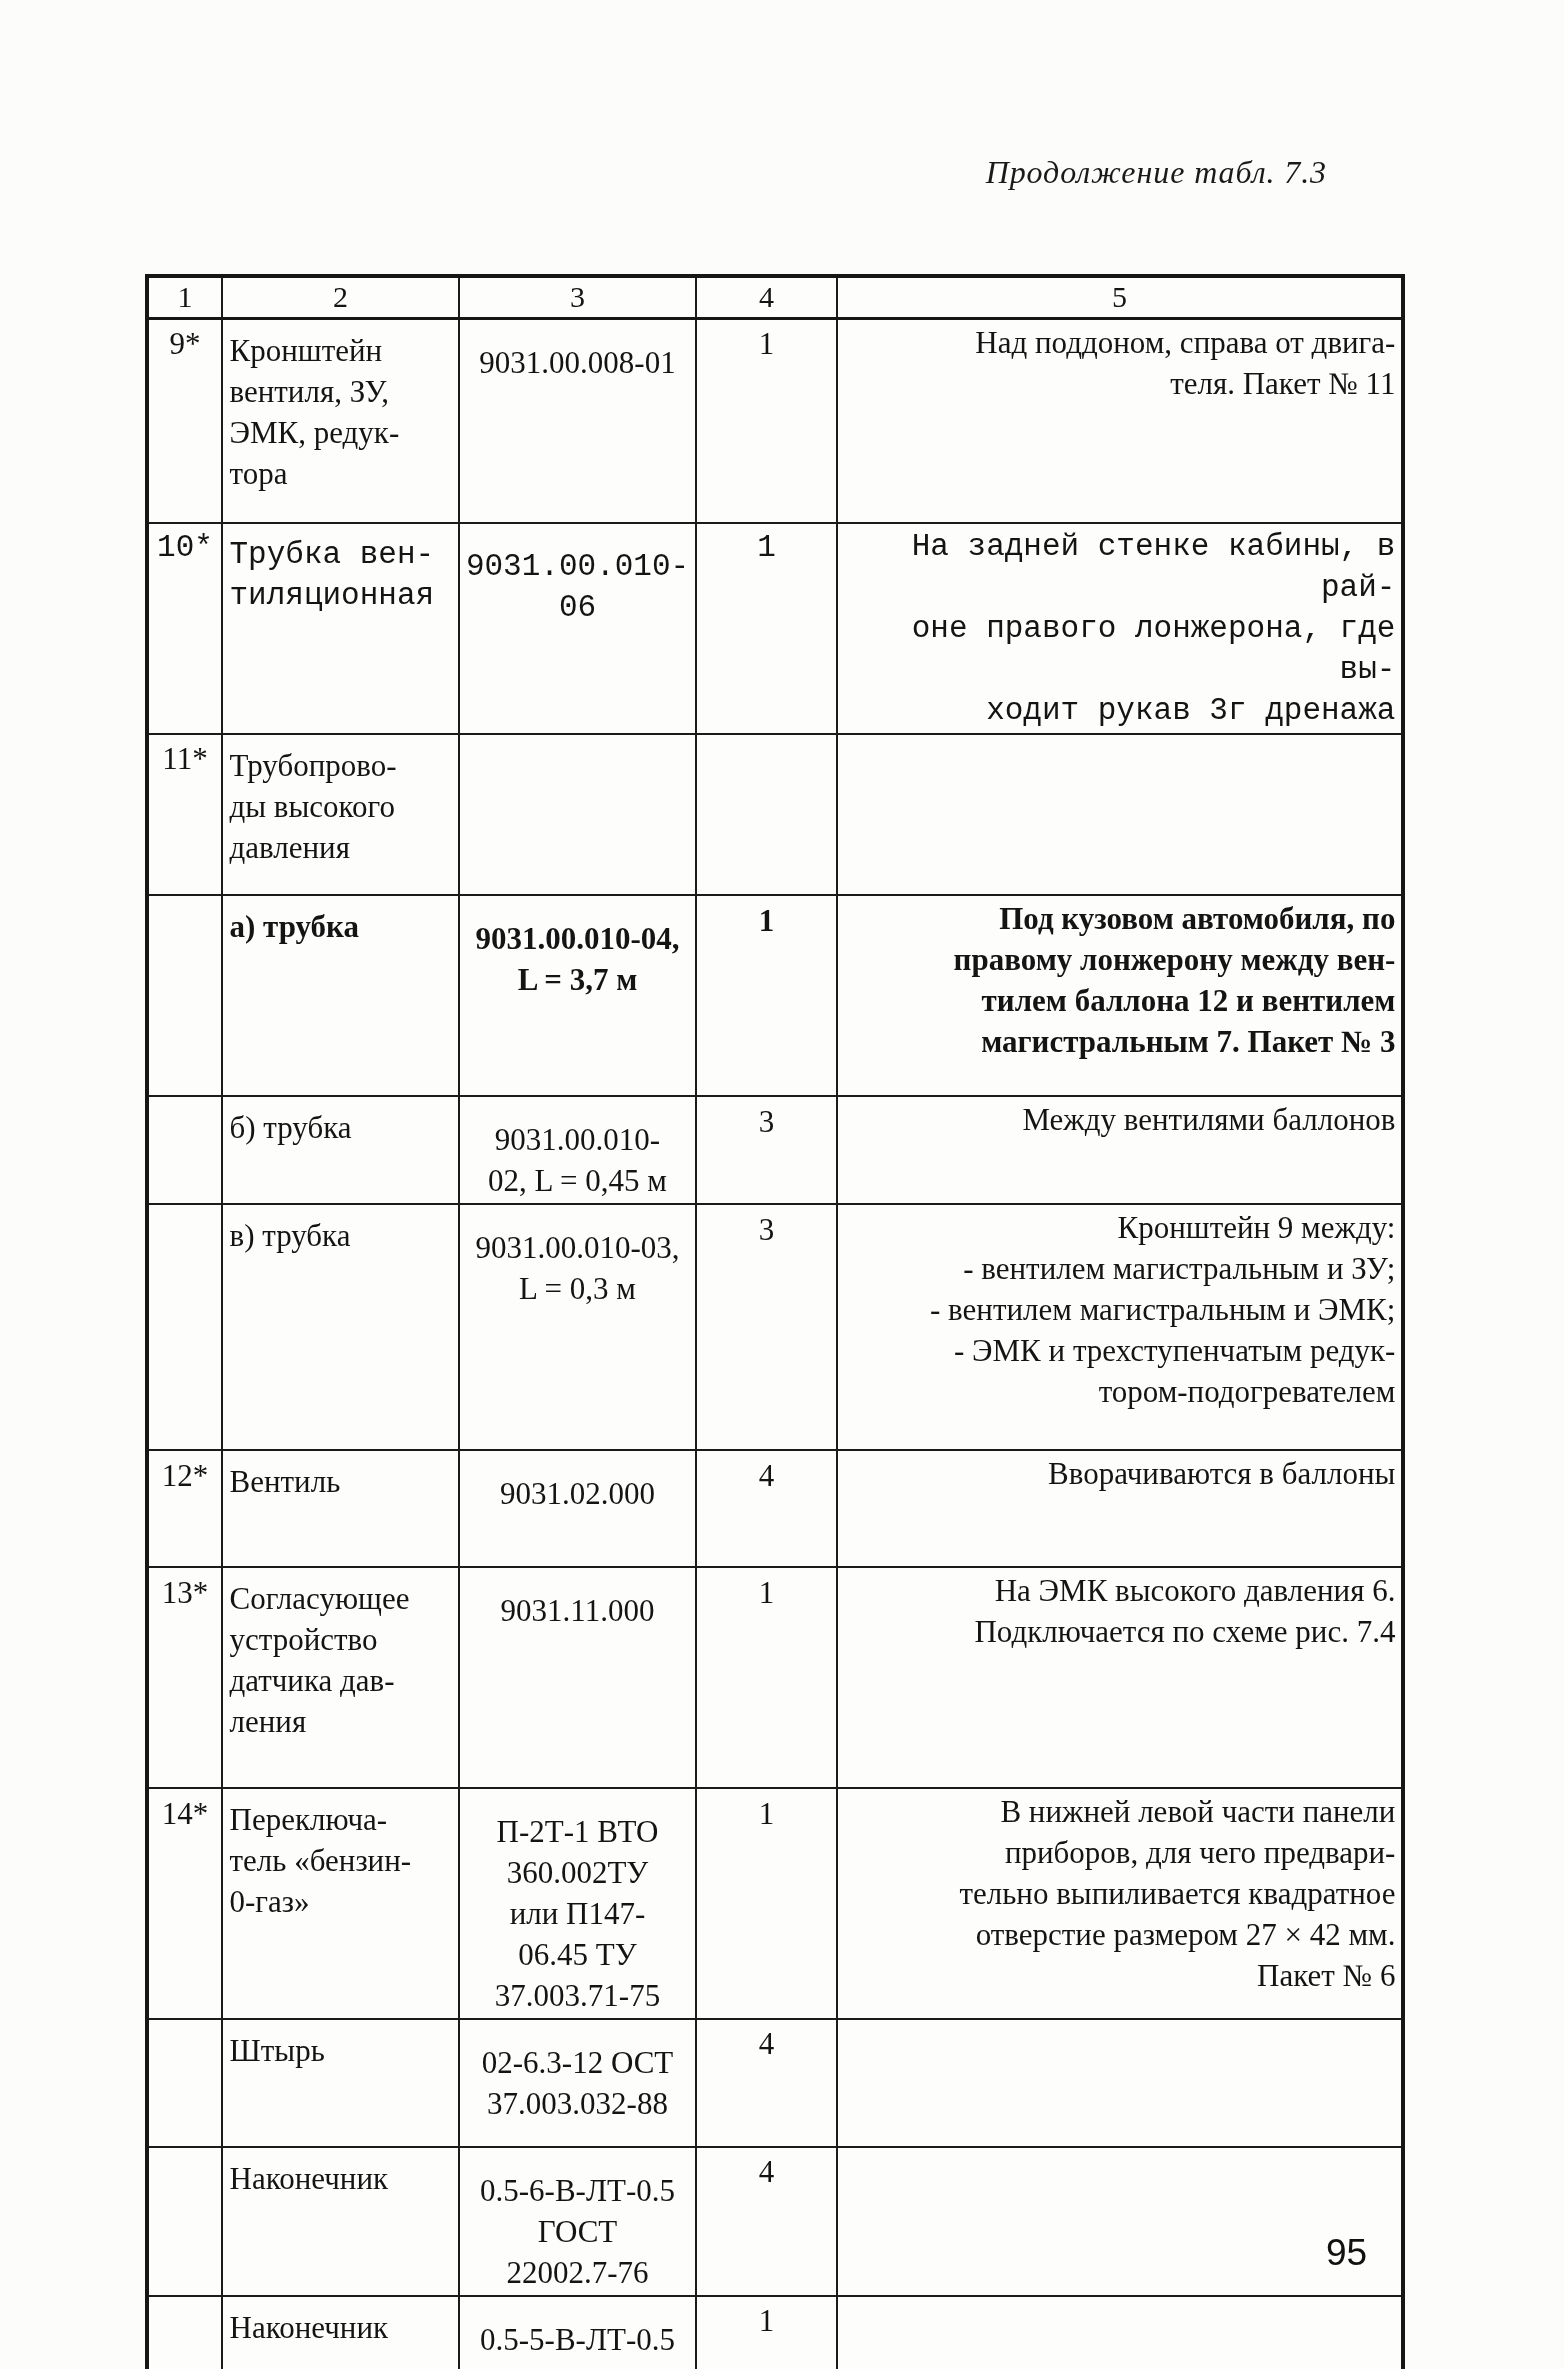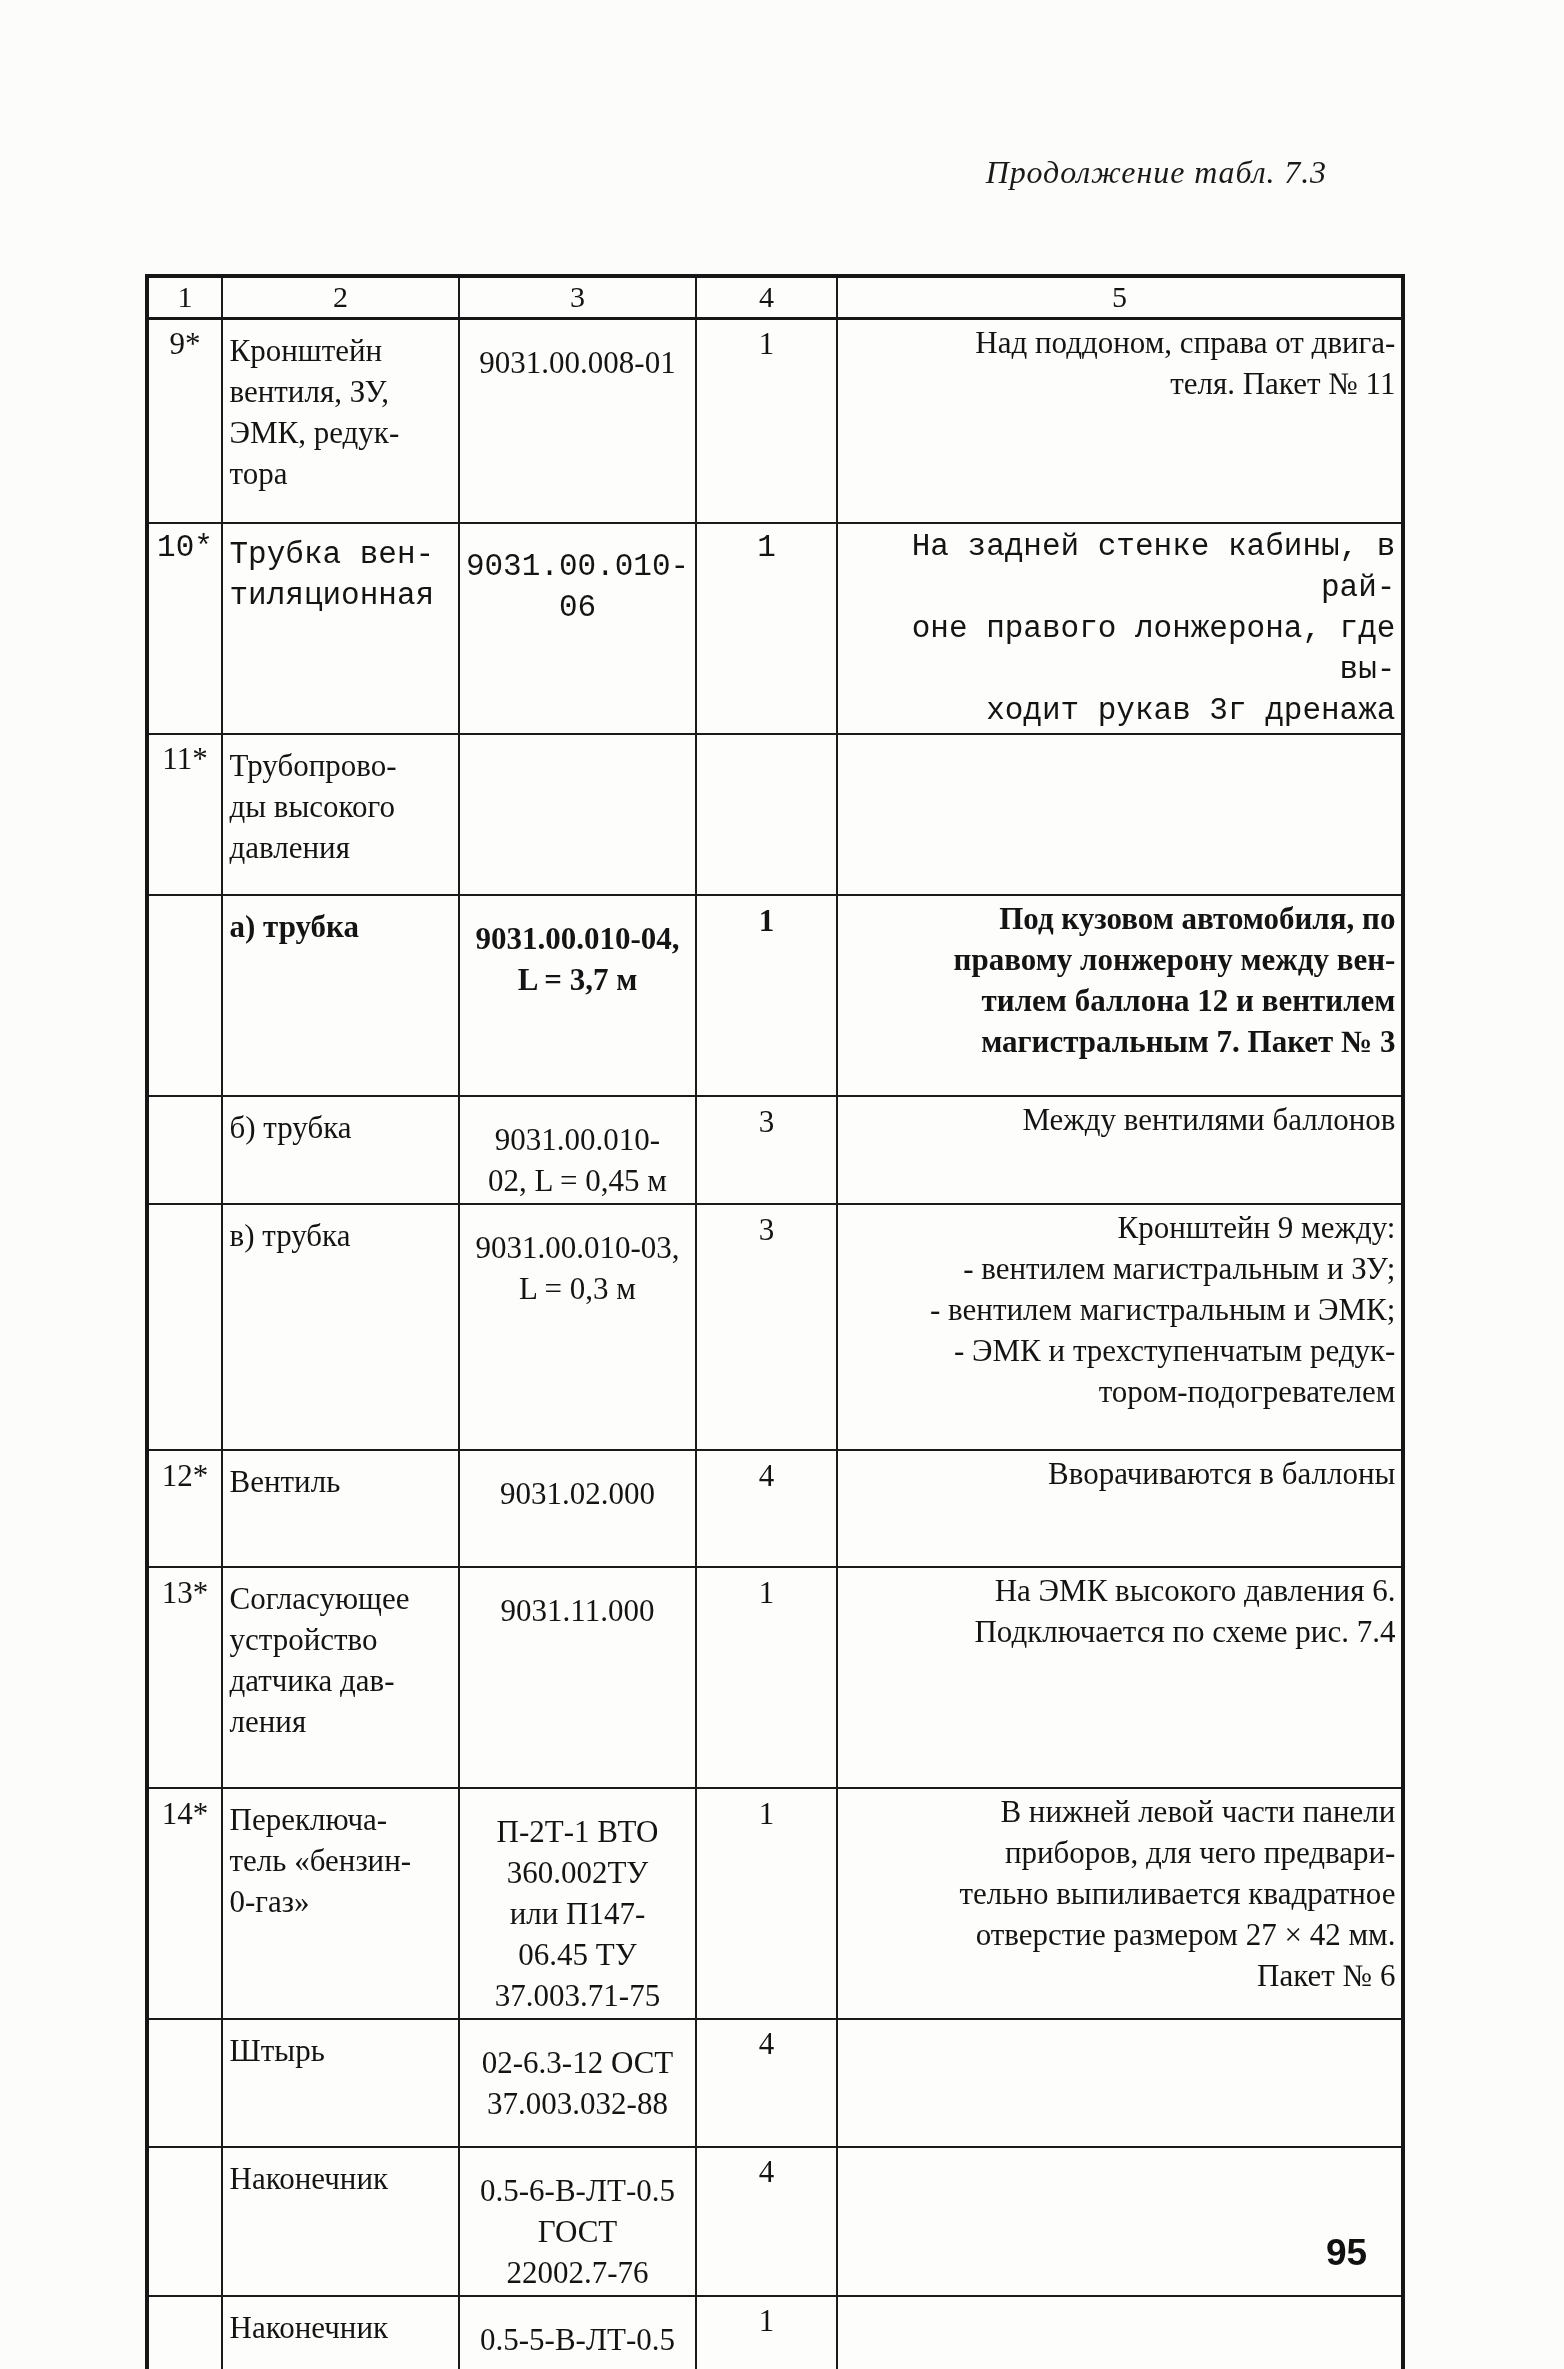--- a/index.html
+++ b/index.html
@@ -73,21 +73,21 @@
   tbody tr:nth-child(9) td{height:192px;}
   tbody tr:nth-child(10) td{height:102px;}
   tbody tr:nth-child(11) td{height:88px;}
   tbody tr:nth-child(12) td{height:132px;}
   tbody tr:nth-child(13) td{height:126px;}
   .pageno{
     position:absolute;
     top:2232px;
     left:1326px;
     font-family:"Liberation Sans","DejaVu Sans",sans-serif;
-    font-weight:bold;
+    font-weight:normal;
     font-size:37px;
     color:#111;
   }
 </style>
 </head>
 <body>
 
 <div class="page">
 
   <div class="continuation">Продолжение табл. 7.3</div>

